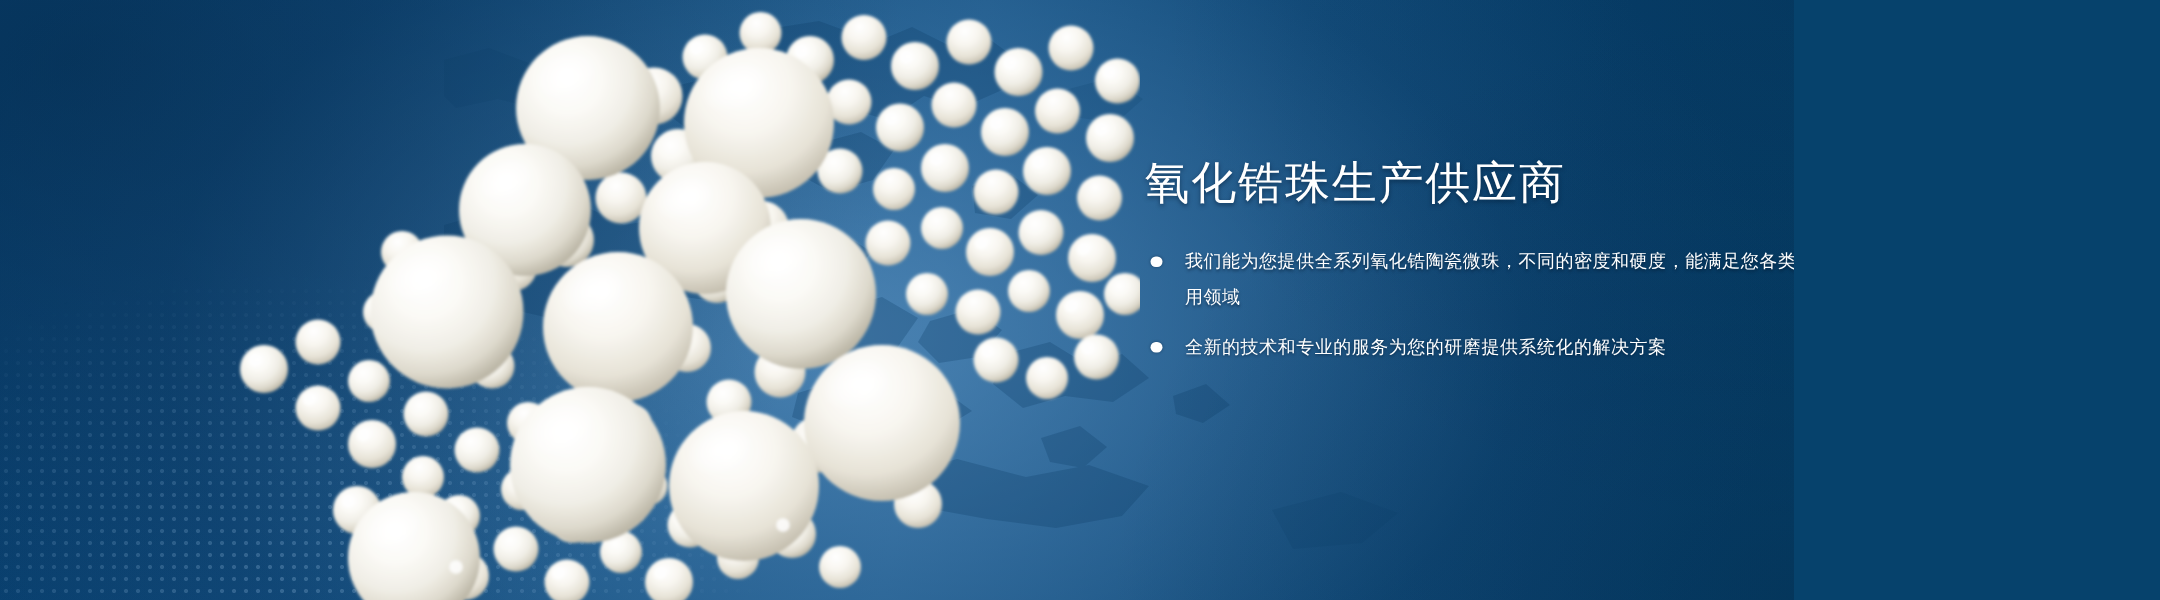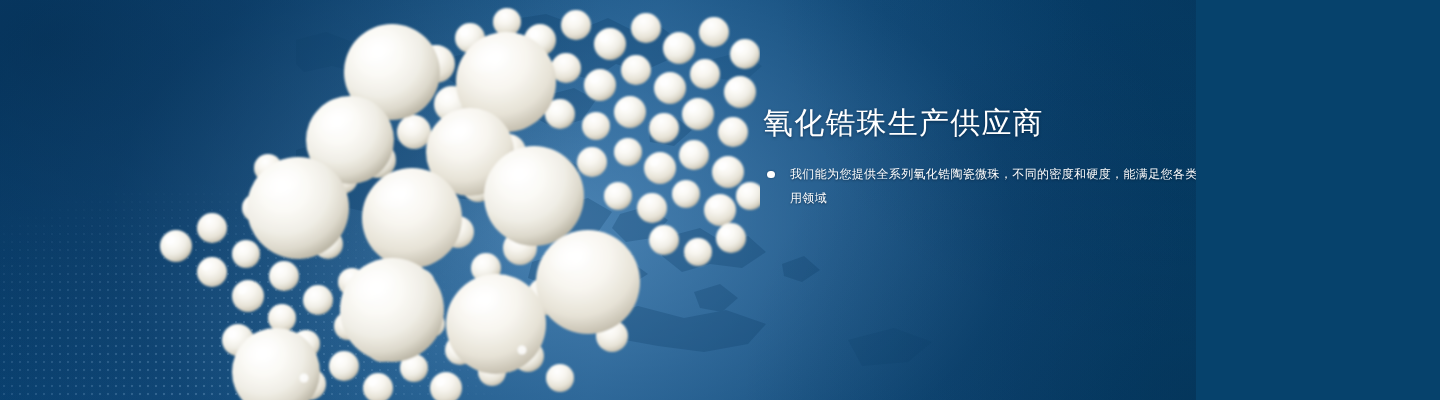--- a/index.html
+++ b/index.html
@@ -371,16 +371,20 @@
   </div>
 
   <div class="copy">
     <h1 class="headline">氧化锆珠生产供应商</h1>
 
     <ul class="bullets">
       <li class="bullet">
         <span class="bullet-dot"></span>
         <span class="bullet-text">我们能为您提供全系列氧化锆陶瓷微珠，不同的密度和硬度，能满足您各类研磨设备和应用领域</span>
       </li>
+      <li class="bullet">
+        <span class="bullet-dot"></span>
+        <span class="bullet-text">全新的技术和专业的服务为您的研磨提供系统化的解决方案</span>
+      </li>
     </ul>
   </div>
 
 </div>
 
 </body></html>

